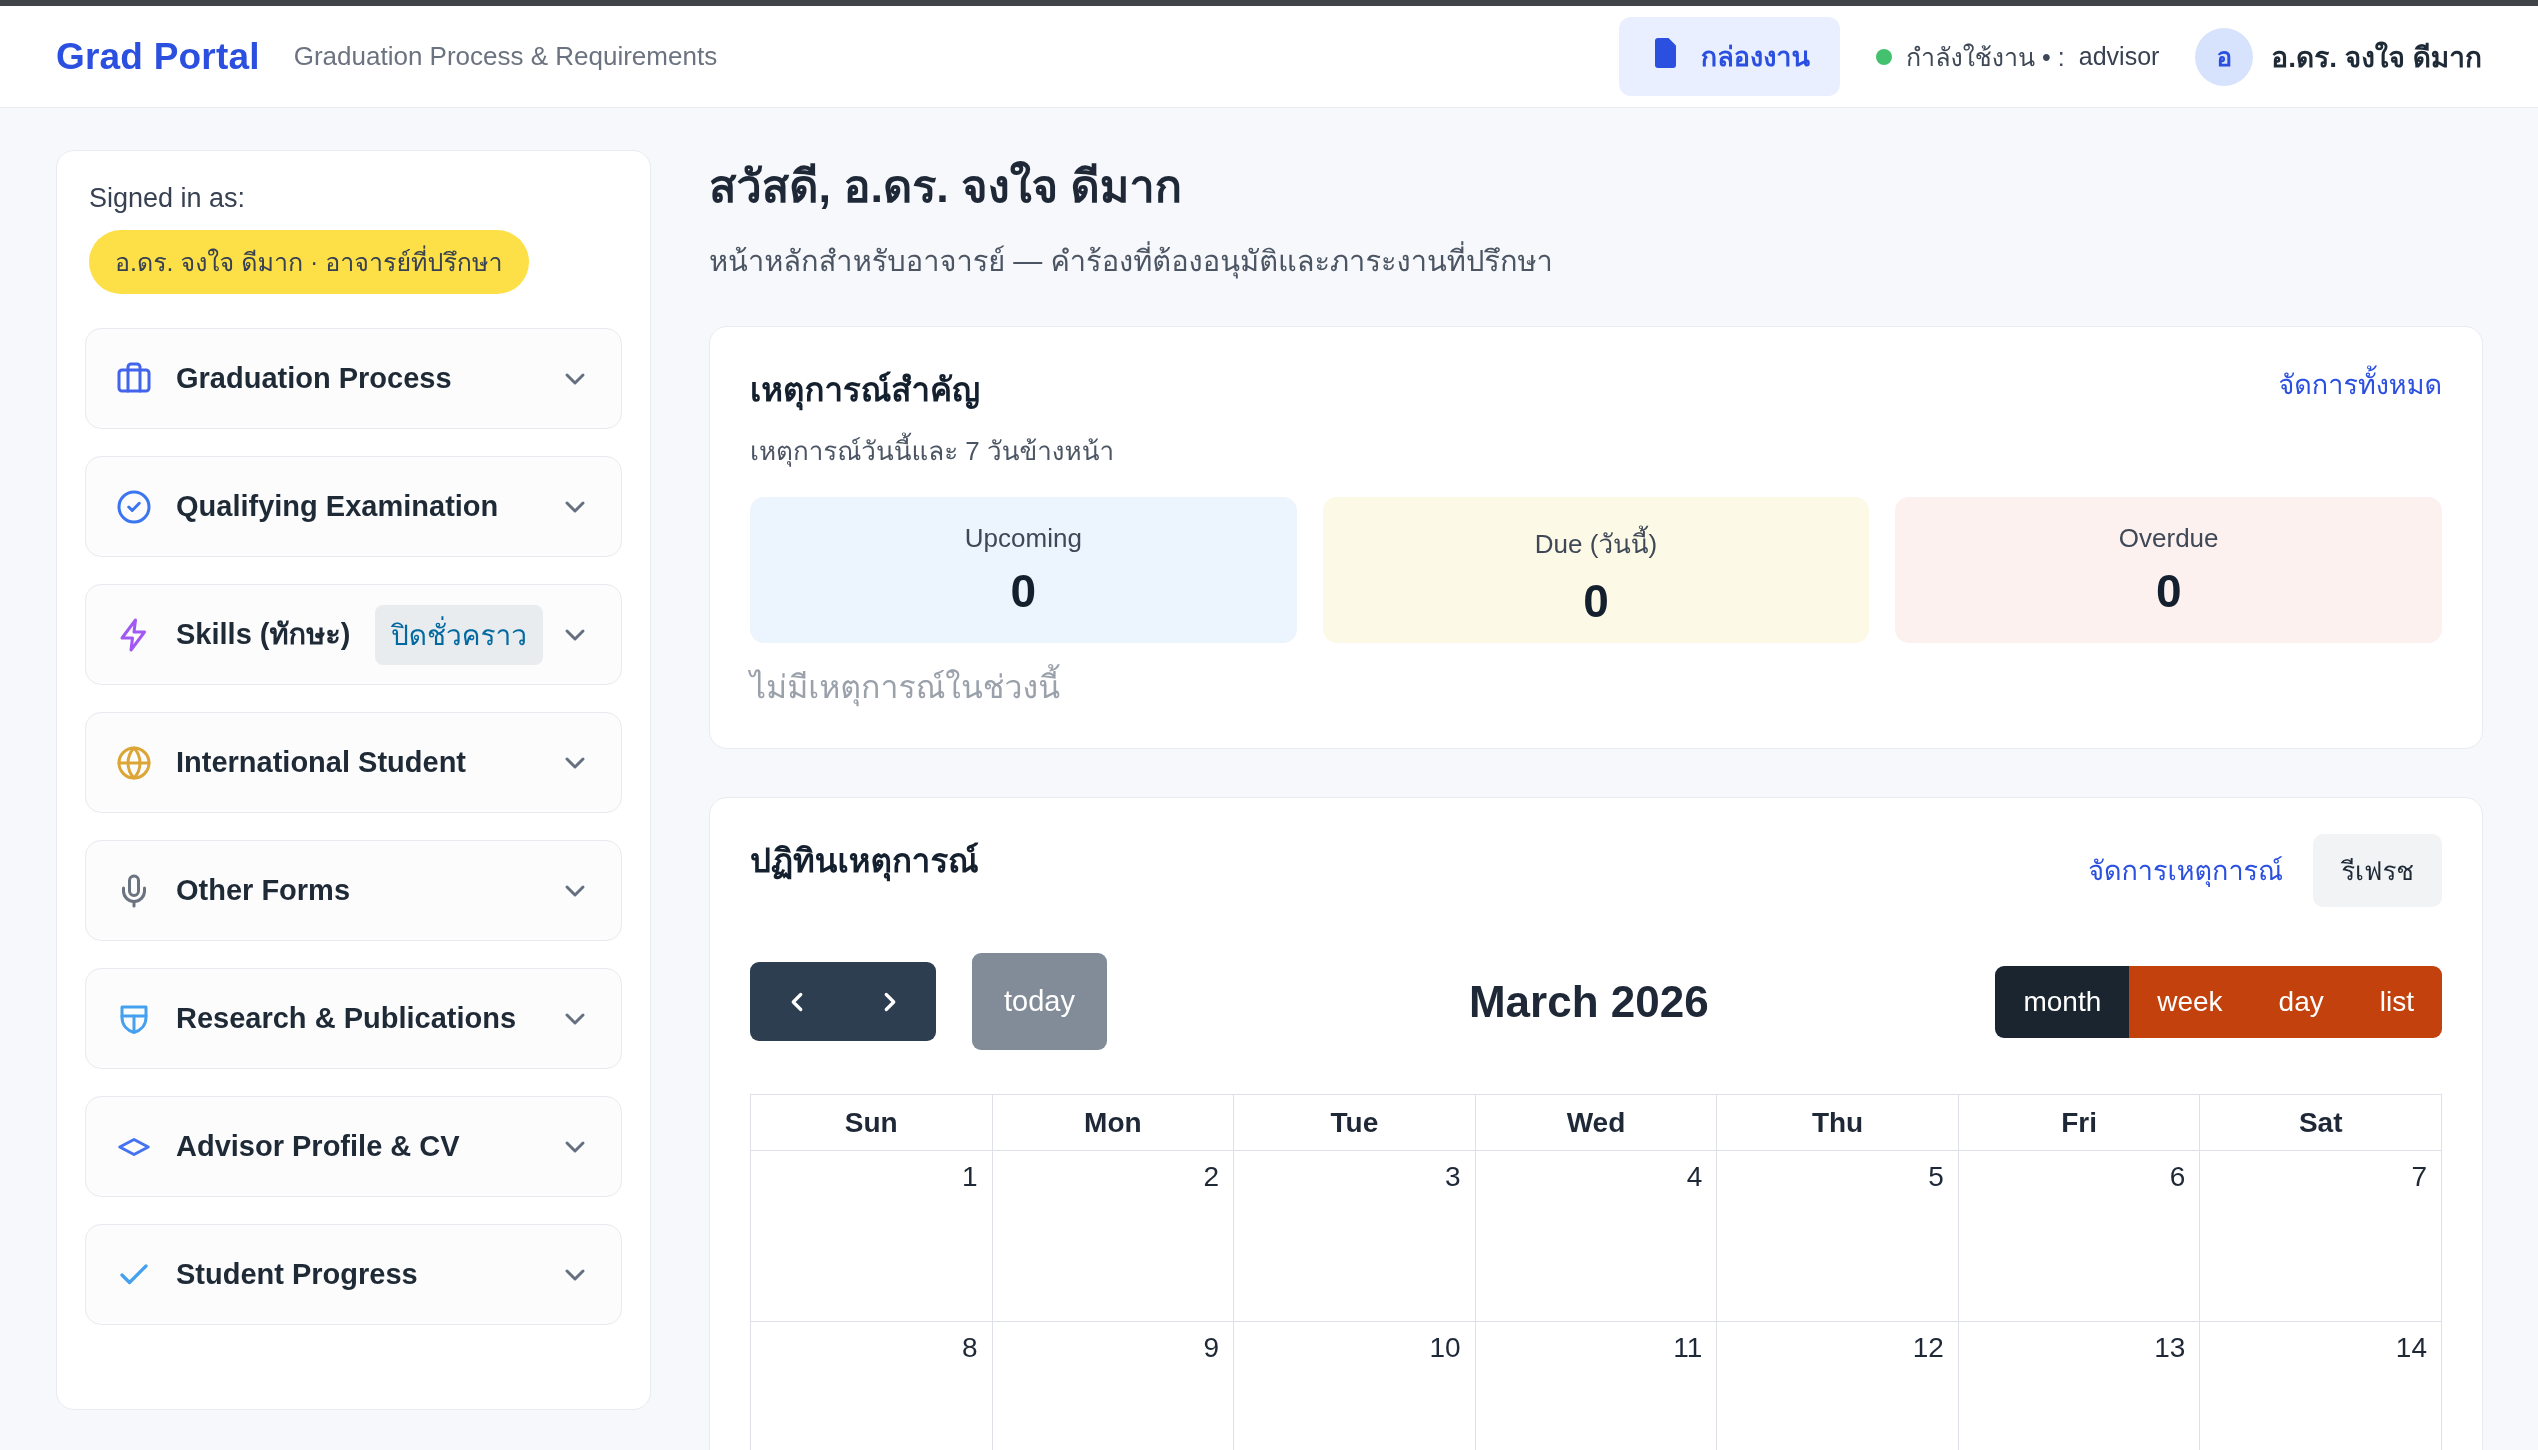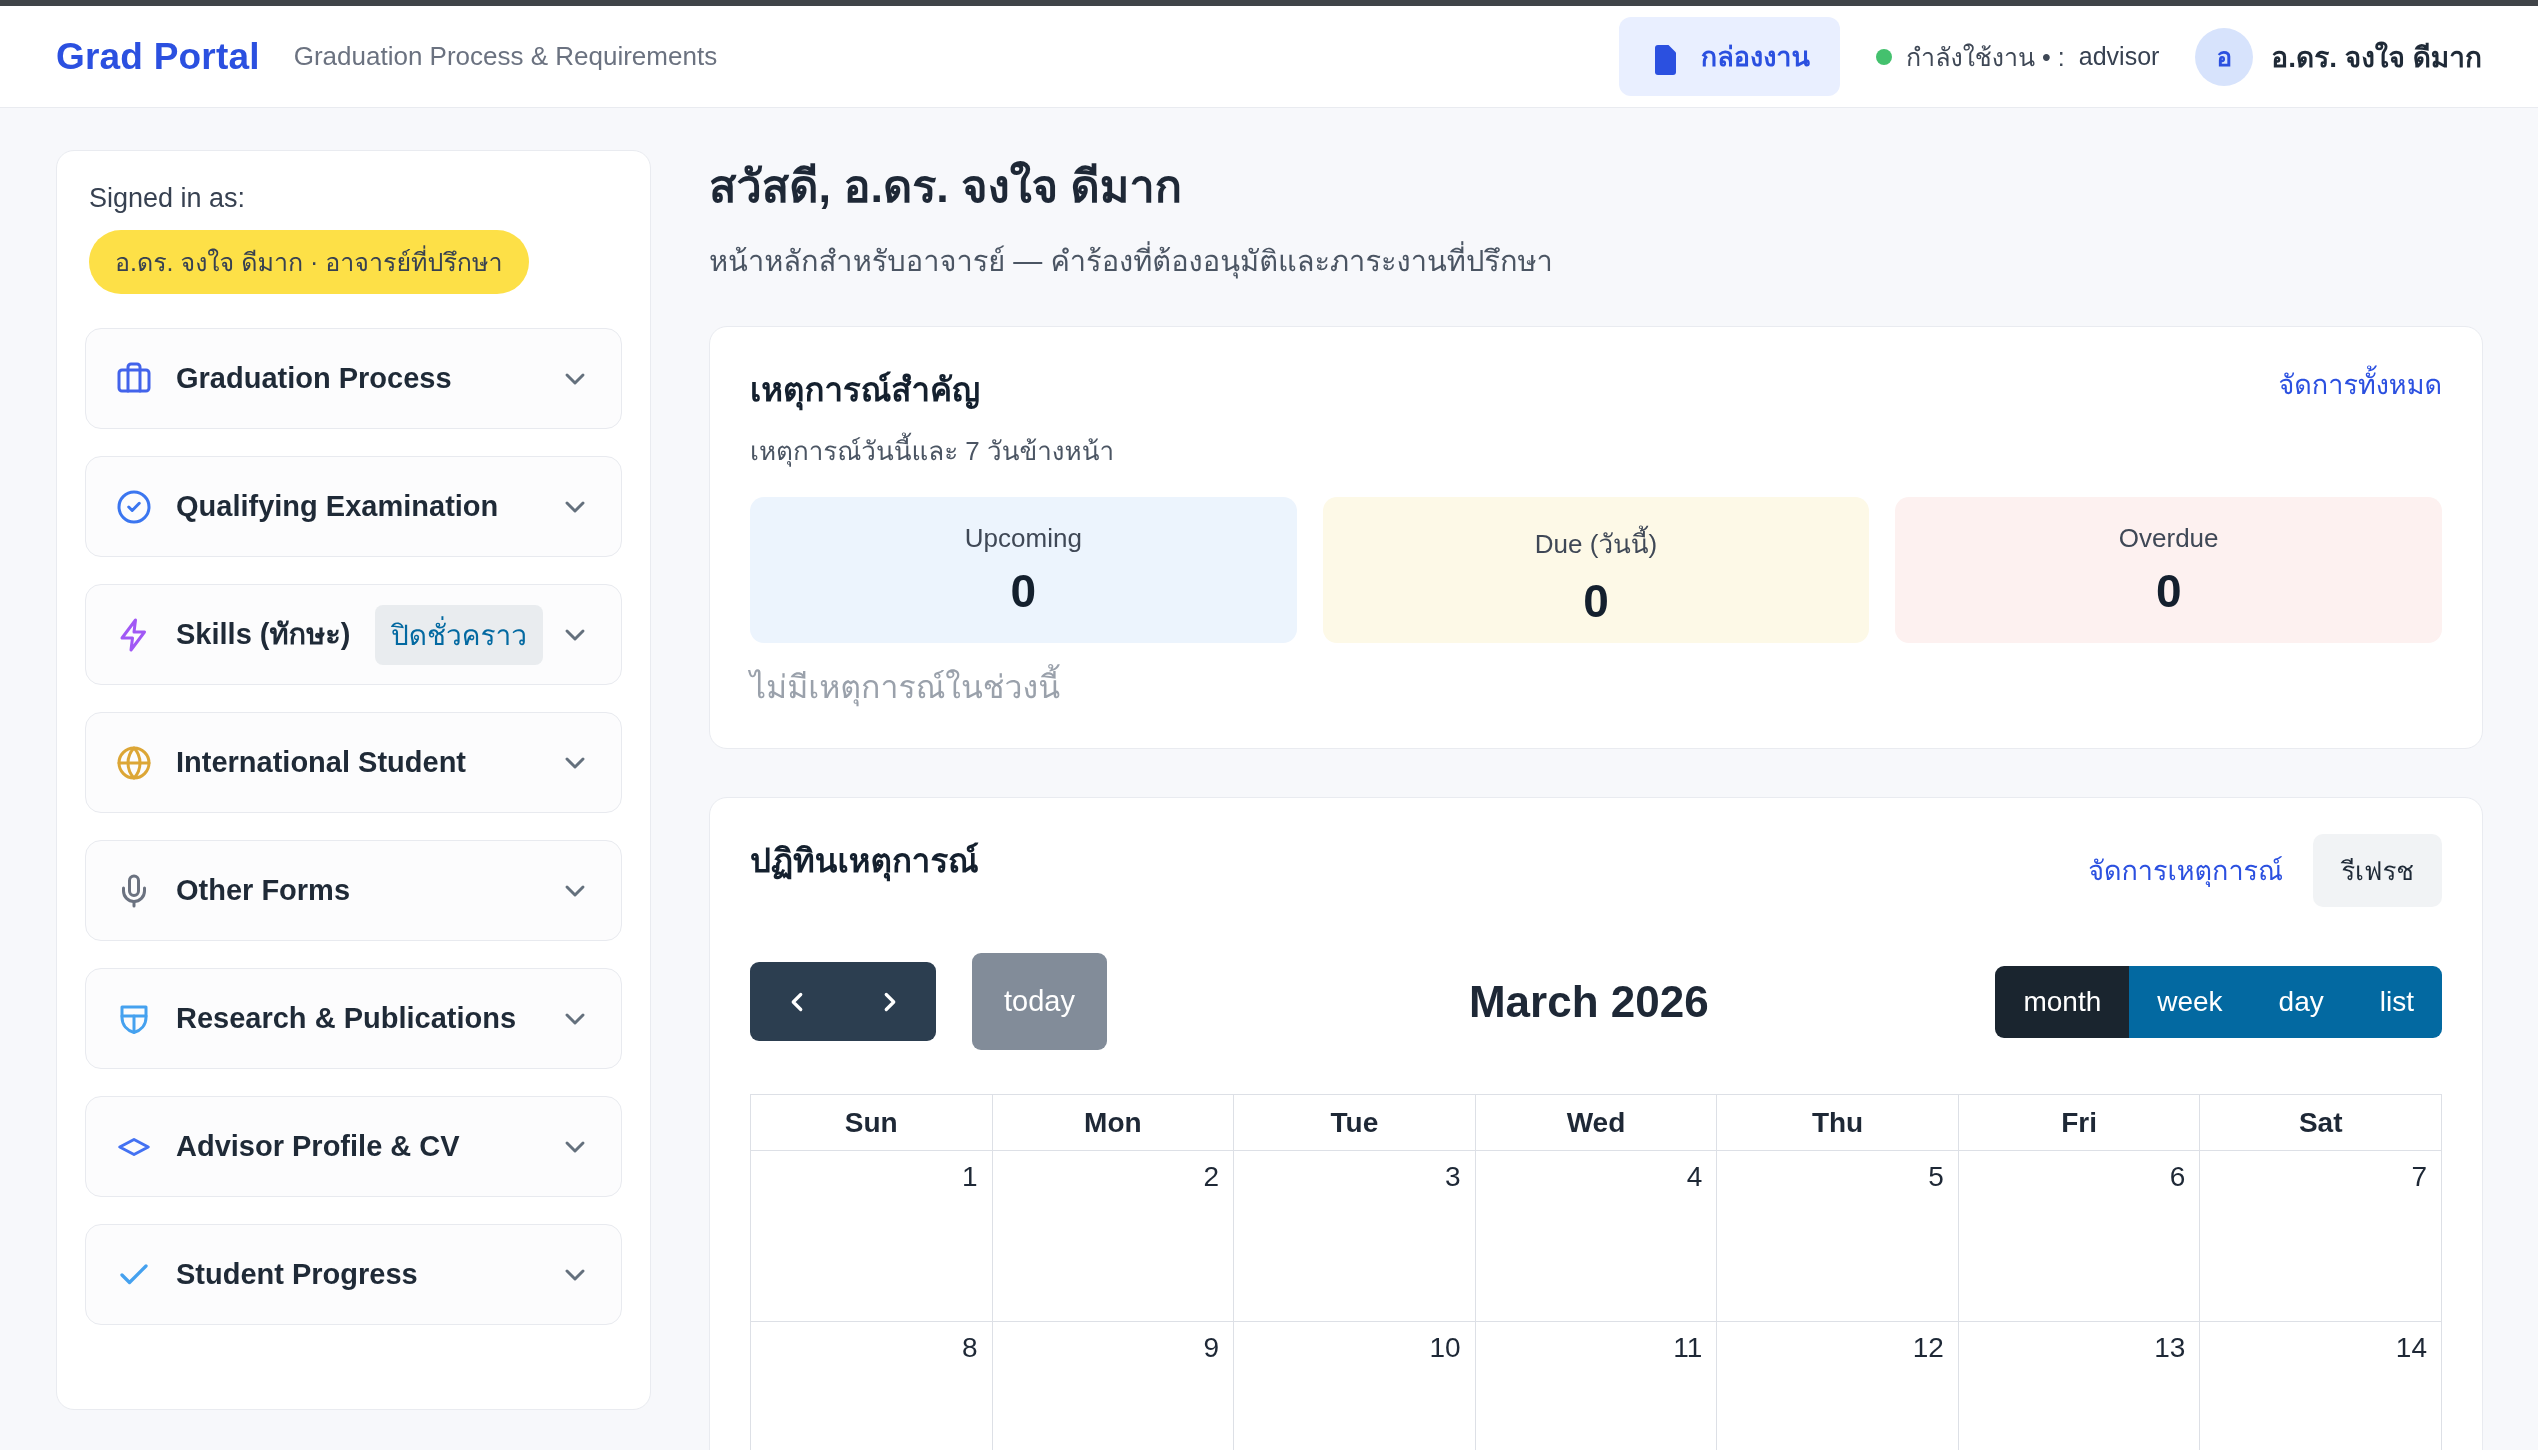--- a/index.html
+++ b/index.html
@@ -14,21 +14,21 @@
 
   
   .header {
     height:102px; background:#ffffff; border-bottom:1px solid #e9ebf0;
     display:flex; align-items:center; padding:0 56px;
   }
   .brand { font-size:37px; font-weight:700; color:#2b50e0; letter-spacing:0.2px; }
   .header-subtitle { font-size:26px; color:#6b7280; margin-left:34px; }
   .header-right { margin-left:auto; display:flex; align-items:center; gap:36px; }
   .inbox-btn {
-    display:flex; align-items:flex-end; gap:16px; background:#e9efff; color:#2b50e0;
+    display:flex; align-items:flex-start; gap:16px; background:#e9efff; color:#2b50e0;
     border:none; border-radius:12px; padding:18px 30px; font-size:27px; font-weight:600;
     font-family:inherit; cursor:pointer;
   }
   .status { display:flex; align-items:center; gap:14px; font-size:25px; color:#3f4856; }
   .status-dot { width:16px; height:16px; border-radius:50%; background:#44c16e; display:inline-block; }
   .status-value { color:#374151; }
   .user-chip { display:flex; align-items:center; gap:18px; }
   .avatar {
     width:58px; height:58px; border-radius:50%; background:#d7e3fc; color:#2b50e0;
     display:flex; align-items:center; justify-content:center; font-size:26px; font-weight:700;
@@ -106,21 +106,21 @@
   .today-btn {
     margin-left:36px; height:97px; padding:0 32px; background:#828c99; color:#ffffff;
     border:none; border-radius:9px; font-size:29px; font-family:inherit; cursor:default;
   }
   .cal-title {
     position:absolute; left:50%; transform:translateX(-53%);
     font-size:44px; font-weight:600; color:#1e2836; white-space:nowrap;
   }
   .view-group { margin-left:auto; display:flex; }
   .view-btn {
-    height:72px; padding:0 28px; background:#0369a1; color:#ffffff; border:none;
+    height:72px; padding:0 28px; background:#c2410c; color:#ffffff; border:none;
     font-size:28px; font-family:inherit; cursor:pointer;
   }
   .view-btn:first-child { border-radius:9px 0 0 9px; }
   .view-btn:last-child { border-radius:0 9px 9px 0; }
   .view-btn.active { background:#1a252f; }
 
   .cal-table-wrap { margin-top:44px; }
   table.cal { width:100%; border-collapse:collapse; table-layout:fixed; }
   table.cal th, table.cal td { border:1px solid #dde0e6; }
   table.cal th {

